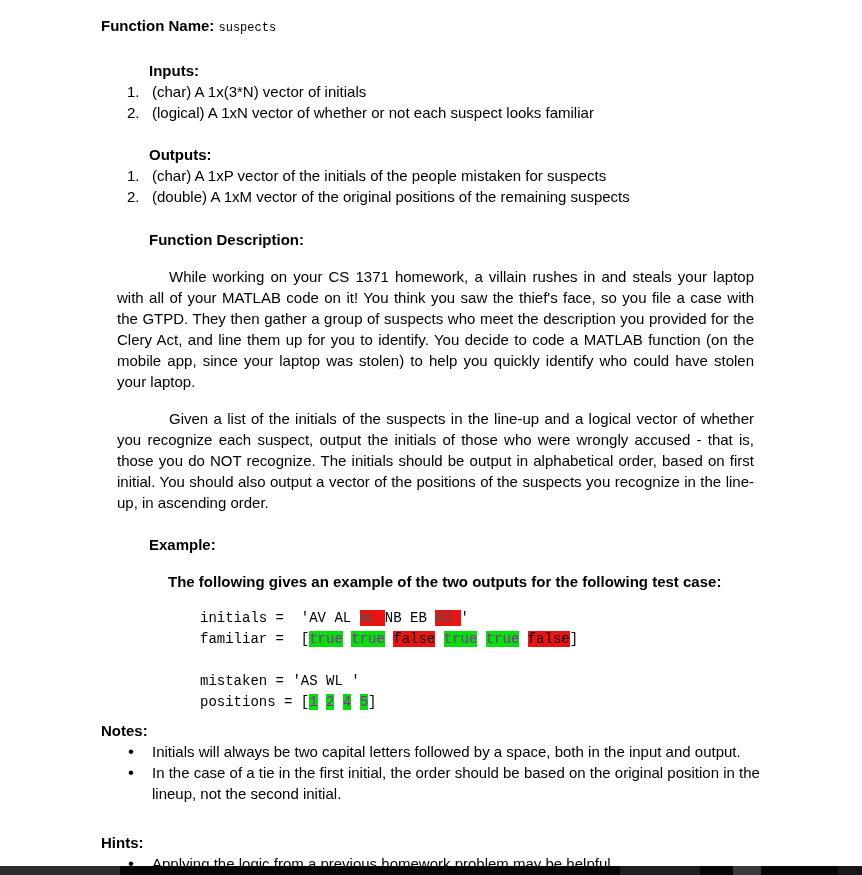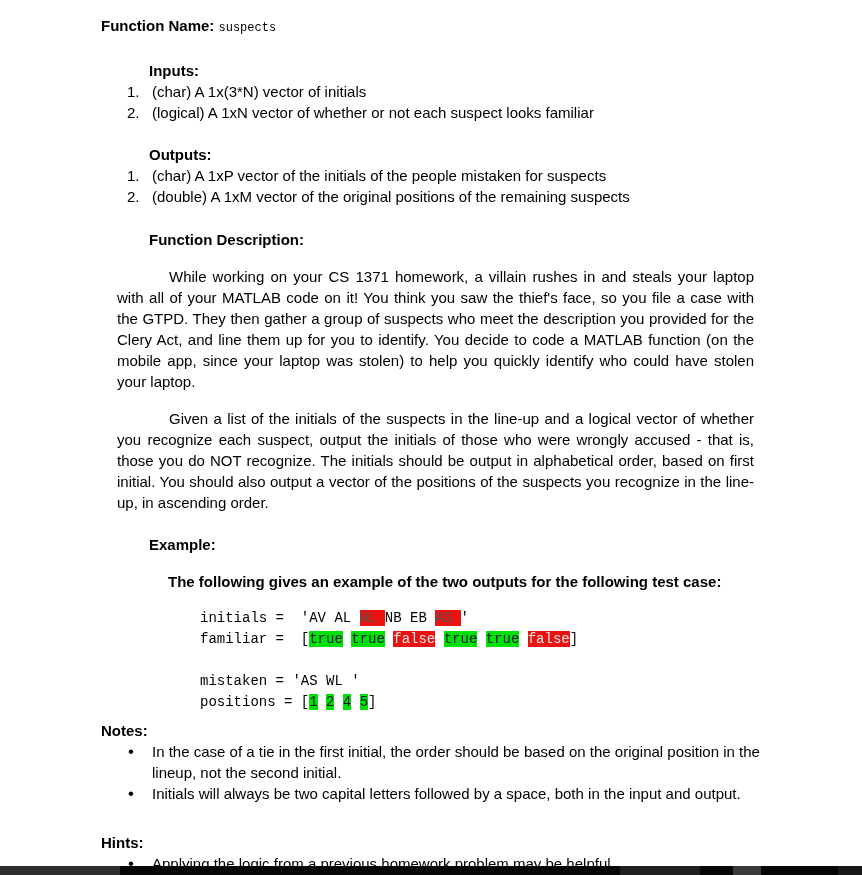--- a/index.html
+++ b/index.html
@@ -26,22 +26,22 @@
   .itype { }
   p.para { margin: 16px; text-align: justify; text-indent: 52px; }
   .example-intro { margin: 16px; padding-left: 51px; font-weight: bold; }
   .code-block {
     margin: 0 0 0 99px;
     font-family: "Liberation Mono", "DejaVu Sans Mono", monospace;
     font-size: 14px; line-height: 21px;
     white-space: pre;
   }
   .code-line { min-height: 21px; }
-  .seg-green { background: var(--hl-green); color: #0f172a; }
-  .seg-red { background: var(--hl-red); color: #e5e5e5; }
+  .seg-green { background: var(--hl-green); color: #a21caf; }
+  .seg-red { background: var(--hl-red); color: #000000; }
   .seg-red-dim { background: var(--hl-red); color: var(--dim-text); }
   .blist { margin: 0; padding: 0; list-style: none; }
   .blist li { position: relative; padding-left: 51px; margin: 0; }
   .blist li::before {
     content: "\2022";
     position: absolute; left: 27px; top: 0;
     font-size: 17px;
   }
   .notes-heading { margin-top: 7px; }
   .hints-heading { margin-top: 28px; }
@@ -85,22 +85,22 @@
   <div class="heading mt-gap" style="margin-top:22px">Function Description:</div>
   <p class="para">While working on your CS 1371 homework, a villain rushes in and steals your laptop with all of your MATLAB code on it! You think you saw the thief's face, so you file a case with the GTPD. They then gather a group of suspects who meet the description you provided for the Clery Act, and line them up for you to identify. You decide to code a MATLAB function (on the mobile app, since your laptop was stolen) to help you quickly identify who could have stolen your laptop.</p>
   <p class="para">Given a list of the initials of the suspects in the line-up and a logical vector of whether you recognize each suspect, output the initials of those who were wrongly accused - that is, those you do NOT recognize. The initials should be output in alphabetical order, based on first initial. You should also output a vector of the positions of the suspects you recognize in the line-up, in ascending order.</p>
 
   <div class="heading mt-gap">Example:</div>
   <p class="example-intro">The following gives an example of the two outputs for the following test case:</p>
   <div class="code-block"><div class="code-line"><span class="seg-none">initials =  'AV AL </span><span class="seg-red-dim">WL </span><span class="seg-none">NB EB </span><span class="seg-red-dim">AS </span><span class="seg-none">'</span></div><div class="code-line"><span class="seg-none">familiar =  [</span><span class="seg-green">true</span><span class="seg-none"> </span><span class="seg-green">true</span><span class="seg-none"> </span><span class="seg-red">false</span><span class="seg-none"> </span><span class="seg-green">true</span><span class="seg-none"> </span><span class="seg-green">true</span><span class="seg-none"> </span><span class="seg-red">false</span><span class="seg-none">]</span></div><div class="code-line">&nbsp;</div><div class="code-line"><span class="seg-none">mistaken = 'AS WL '</span></div><div class="code-line"><span class="seg-none">positions = [</span><span class="seg-green">1</span><span class="seg-none"> </span><span class="seg-green">2</span><span class="seg-none"> </span><span class="seg-green">4</span><span class="seg-none"> </span><span class="seg-green">5</span><span class="seg-none">]</span></div></div>
 
   <div class="heading notes-heading">Notes:</div>
   <ul class="blist">
+    <li>Initials will always be two capital letters followed by a space, both in the input and output.</li>
     <li>In the case of a tie in the first initial, the order should be based on the original position in the lineup, not the second initial.</li>
-    <li>Initials will always be two capital letters followed by a space, both in the input and output.</li>
   </ul>
 
   <div class="heading hints-heading">Hints:</div>
   <ul class="blist">
     <li>Applying the logic from a previous homework problem may be helpful.</li>
   </ul>
 
 </div>
 
 <div class="bottom-bar" style="background: rgb(6, 6, 6);">

